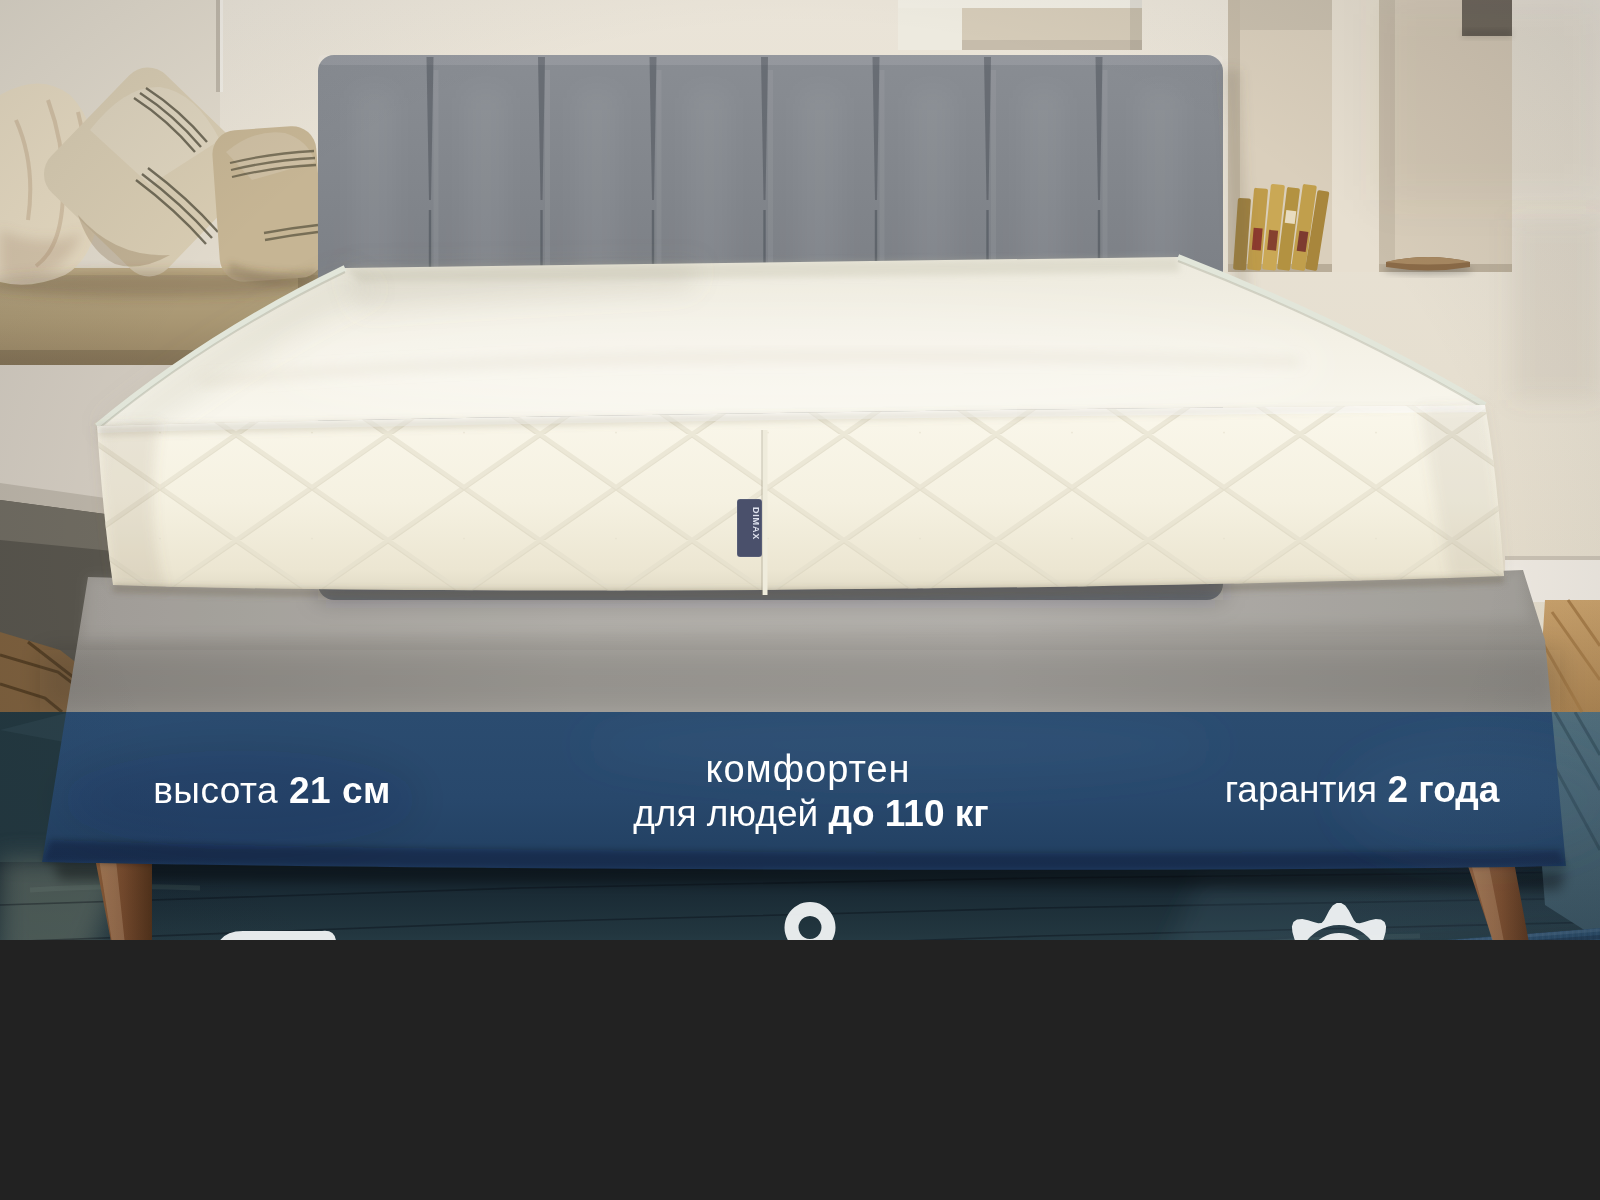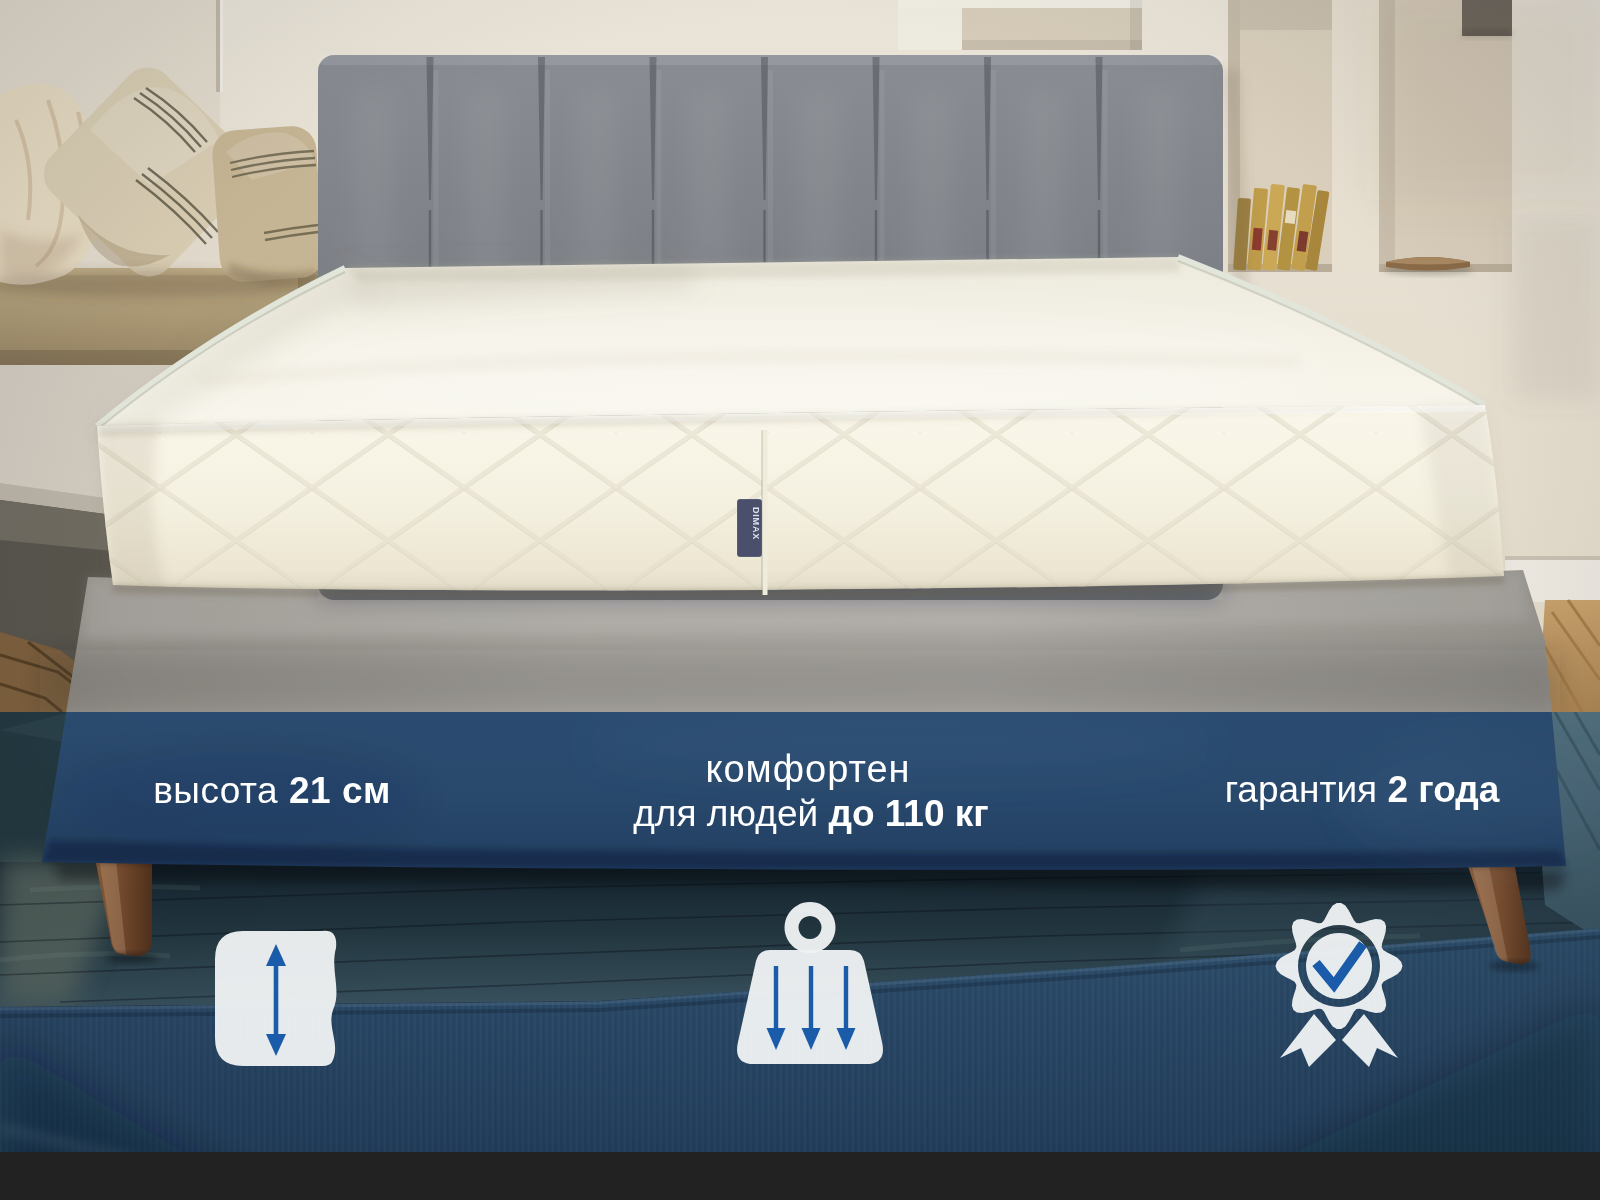--- a/index.html
+++ b/index.html
@@ -1,16 +1,16 @@
 <!DOCTYPE html>
 <html><head>
 <meta charset="utf-8">
 <style>
 html,body{margin:0;padding:0;background:#222;}
-#stage{position:relative;width:1600px;height:1152px;overflow:hidden;font-family:"Liberation Sans",sans-serif;text-decoration:underline;}
+#stage{position:relative;width:1600px;height:940px;overflow:hidden;font-family:"Liberation Sans",sans-serif;text-decoration:underline;}
 </style>
 </head>
 <body>
 <div id="stage">
 <svg width="1600" height="1200" viewBox="0 0 1600 1200" xmlns="http://www.w3.org/2000/svg">
 <defs>
 <linearGradient id="wallG" x1="0" y1="0" x2="0" y2="1">
 <stop offset="0" stop-color="#eae4d8"></stop>
           <stop offset="0.6" stop-color="#e6dfd0"></stop>
           <stop offset="1" stop-color="#e2dac9"></stop>

